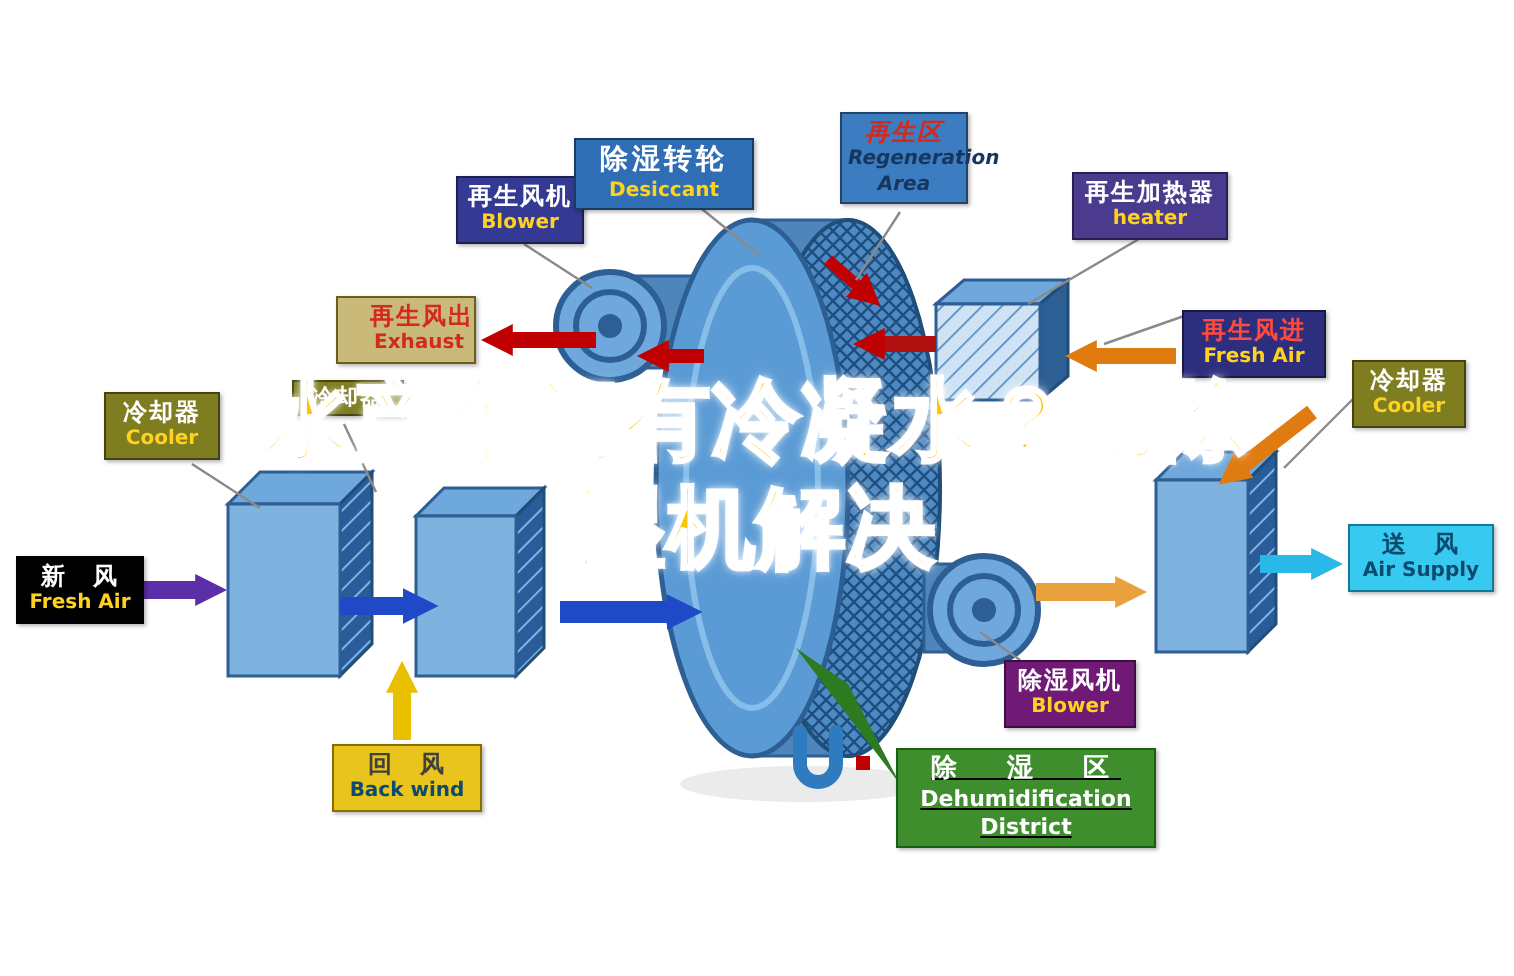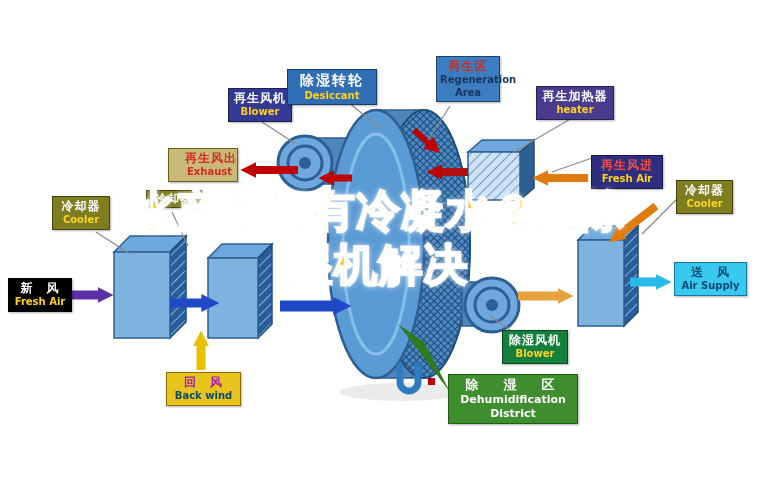--- a/index.html
+++ b/index.html
@@ -5,39 +5,39 @@
   * { margin:0; padding:0; box-sizing:border-box; }
   html,body { background:#ffffff; font-family:"DejaVu Sans","Liberation Sans",sans-serif; }
   #canvas { position:relative; width:757px; height:488px; background:#ffffff; overflow:hidden; }
   #diagram-svg { position:absolute; left:0; top:0; z-index:1; }
 
   .lbl { position:absolute; z-index:3; text-align:center; border:1px solid rgba(0,0,0,.45);
          box-shadow:1px 1px 2px rgba(0,0,0,.3); padding:2px 3px; line-height:1.25; }
   .lbl .zh { font-weight:bold; font-size:12px; letter-spacing:1px; white-space:nowrap; }
   .lbl .en { font-weight:bold; font-size:10px; }
   .c-white { color:#ffffff; } .c-yellow { color:#FFD21E; } .c-red { color:#D42A1E; }
-  .c-navy { color:#17365D; } .c-dark { color:#0c4a6e; } .c-maroon { color:#a21caf; }
+  .c-navy { color:#17365D; } .c-dark { color:#0c4a6e; } .c-maroon { color:#404040; }
 
   .lbl-regen-blower     { left:228px; top:88px;  width:64px;  background:#343A93; }
   .lbl-desiccant        { left:287px; top:54px;  width:90px;  background:#2F6EB5;margin-top:15px; }
   .lbl-desiccant .zh    { font-size:14px; letter-spacing:2px; }
-  .lbl-regen-area       { left:436px; top:56px;  width:64px;  background:#3C7CC0; }
+  .lbl-regen-area       { left:420px; top:56px;  width:64px;  background:#3C7CC0;font-style:italic; }
   .lbl-regen-heater     { left:536px; top:86px;  width:78px;  background:#4B3B8F; }
   .lbl-exhaust          { left:168px; top:148px; width:70px;  background:#C9BA7A; border-color:#6b5d1f;padding-left:16px; }
   .lbl-regen-fresh-air  { left:591px; top:140px; width:72px;  background:#2E2E7E;margin-top:15px; }
   .lbl-regen-fresh-air .zh { color:#FF4A3C; }
   .lbl-cooler-left      { left:52px;  top:196px; width:58px;  background:#7E7D20; }
   .lbl-cooler-mid       { left:146px; top:190px; width:56px;  background:#7E7D20; padding:1px 2px; }
   .lbl-cooler-mid .zh   { font-size:11px; }
   .lbl-cooler-right     { left:676px; top:180px; width:57px;  background:#7E7D20; }
   .lbl-fresh-air        { left:8px;   top:278px; width:64px;  background:#000000; }
   .lbl-air-supply       { left:674px; top:262px; width:73px;  background:#38C9F0; border-color:#157a9a; }
   .lbl-back-wind        { left:166px; top:372px; width:75px;  background:#E9C41C; border-color:#8a6d00; }
-  .lbl-dehumid-blower   { left:502px; top:330px; width:66px;  background:#15803d; }
-  .lbl-dehumid-district { left:448px; top:374px; width:130px; background:#3E8E2E; border-color:#1e5e14; }
+  .lbl-dehumid-blower   { left:502px; top:330px; width:66px;  background:#701a75; }
+  .lbl-dehumid-district { left:448px; top:374px; width:130px; background:#3E8E2E; border-color:#1e5e14;text-decoration:underline; }
   .lbl-dehumid-district .zh { font-size:13px; letter-spacing:6px; }
   .lbl-dehumid-district .en { font-size:11px; }
 
   #title { position:absolute; left:0; right:0; top:184px; z-index:5; text-align:center;
            font-weight:bold; font-size:44px; line-height:54px; letter-spacing:1px;
            color:#FFC400; -webkit-text-stroke:1.8px #ffffff;
            text-shadow:0 0 3px #ffffff, 0 0 6px rgba(255,255,255,.85); }
 </style>
 </head>
 <body>

